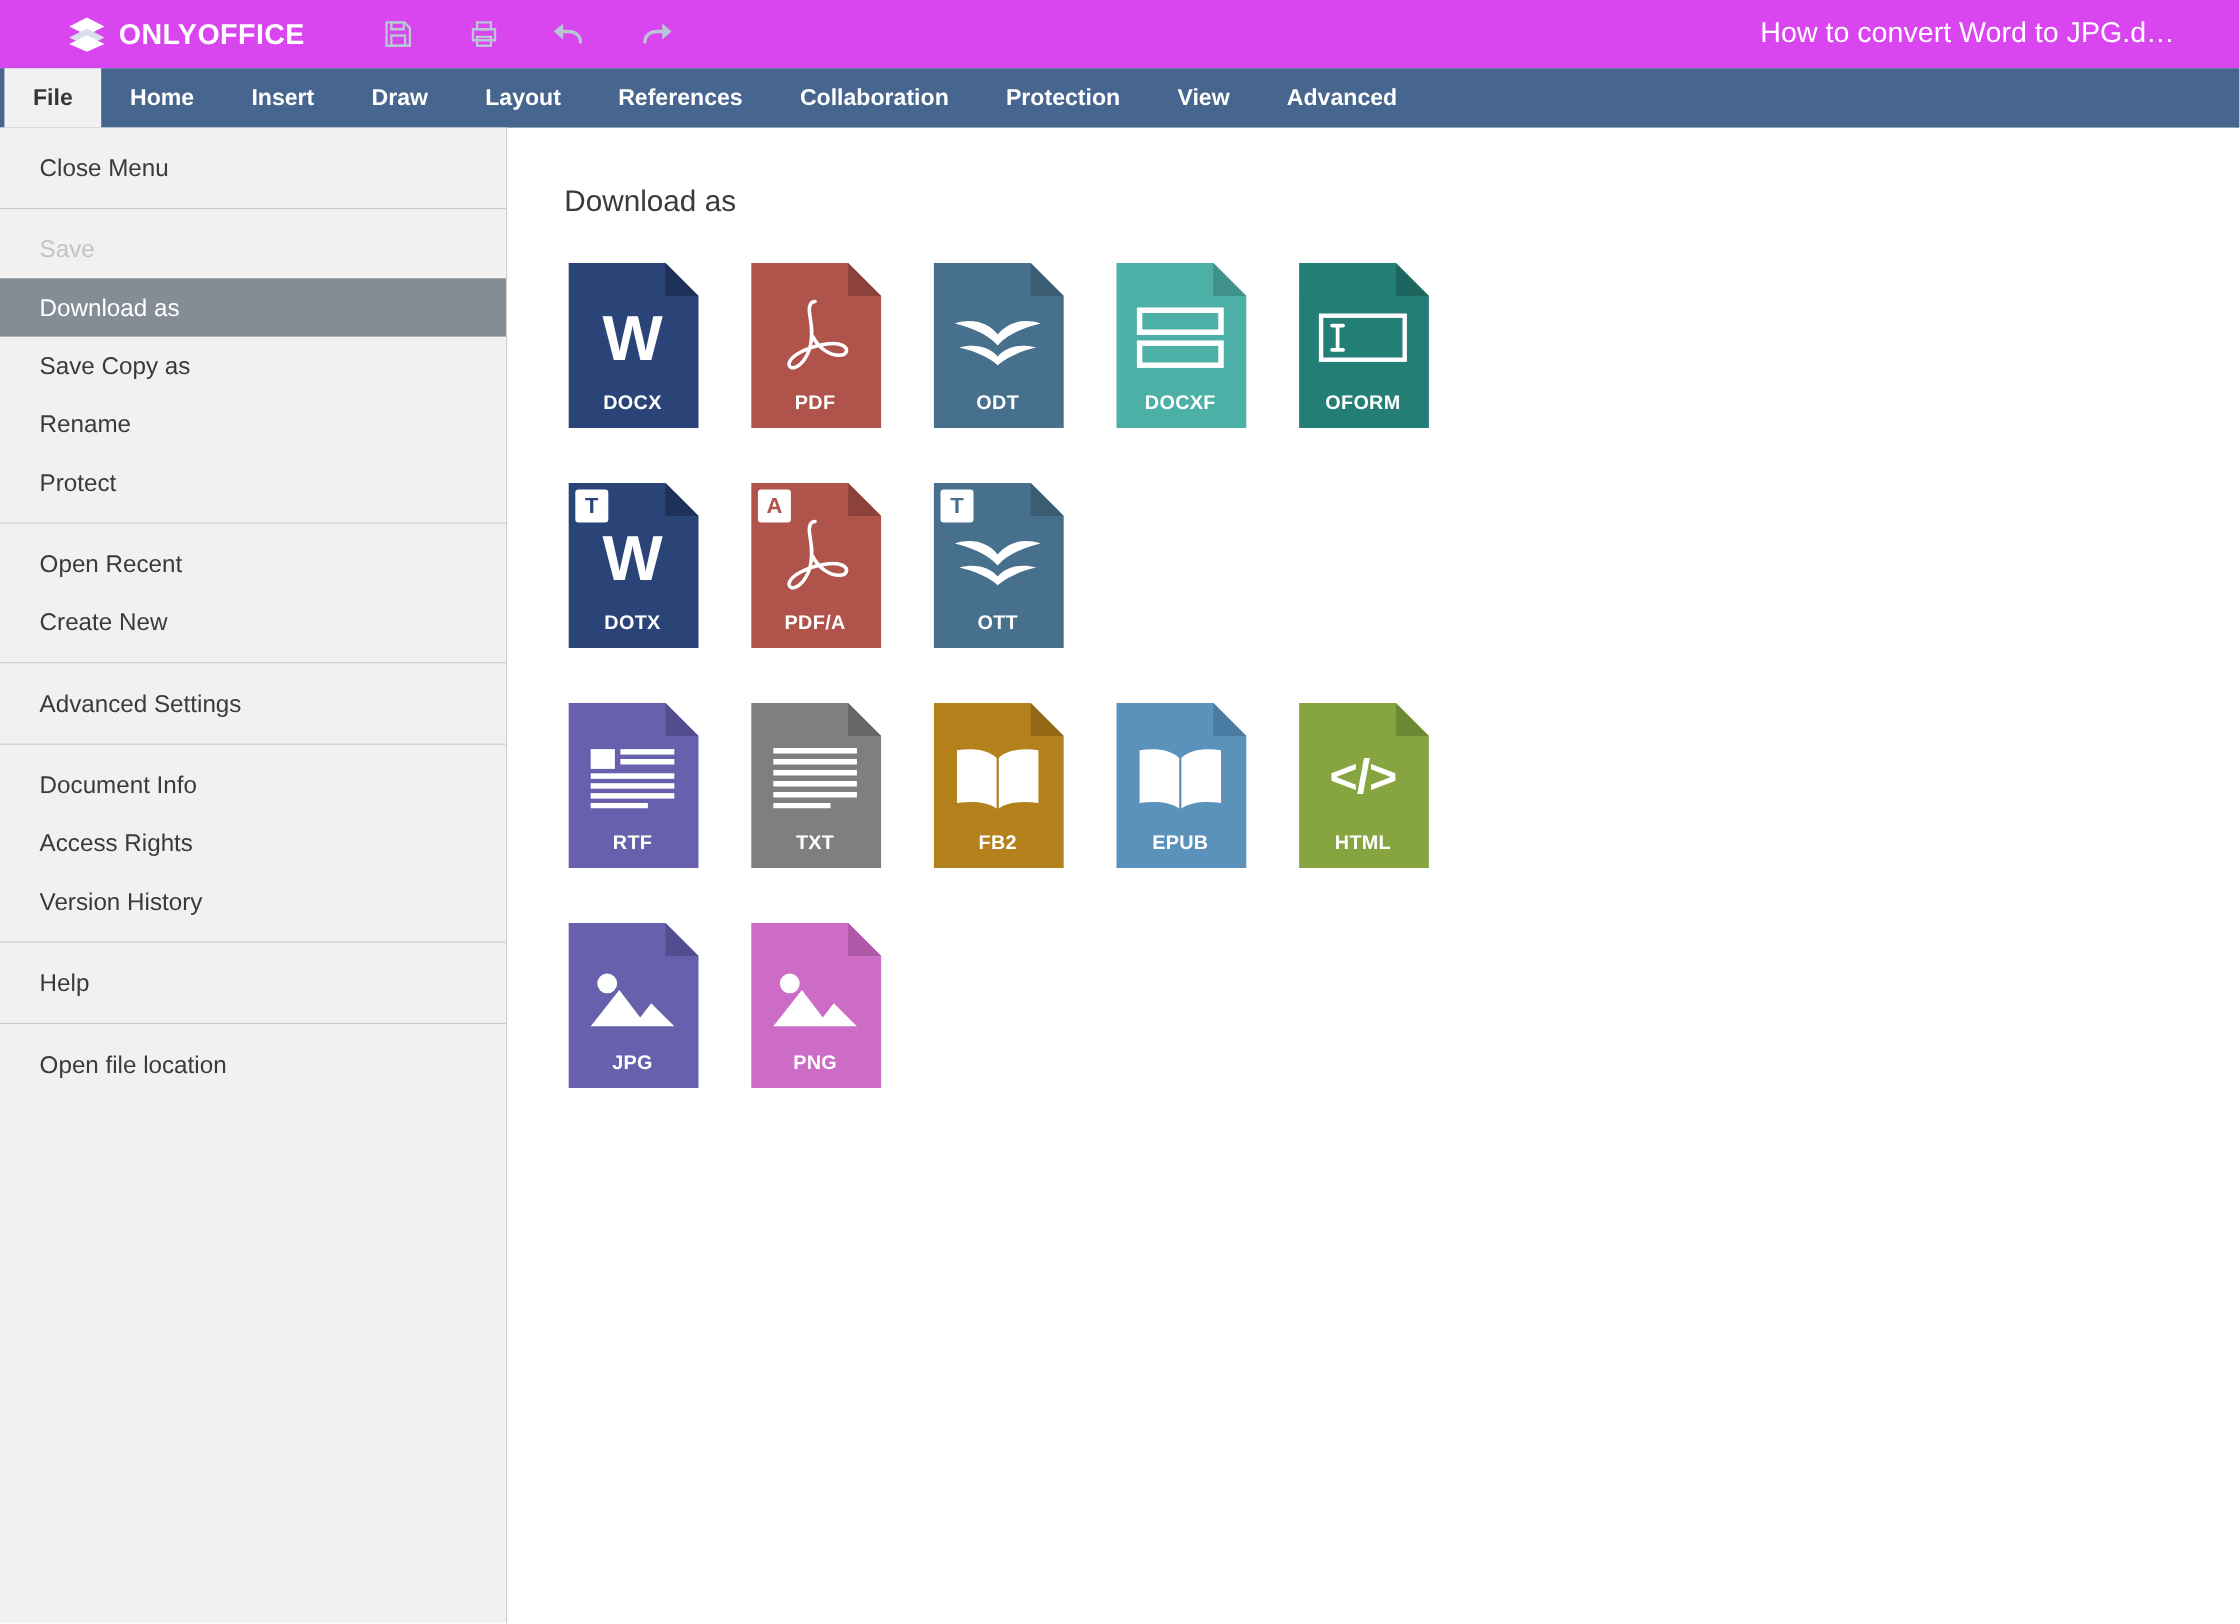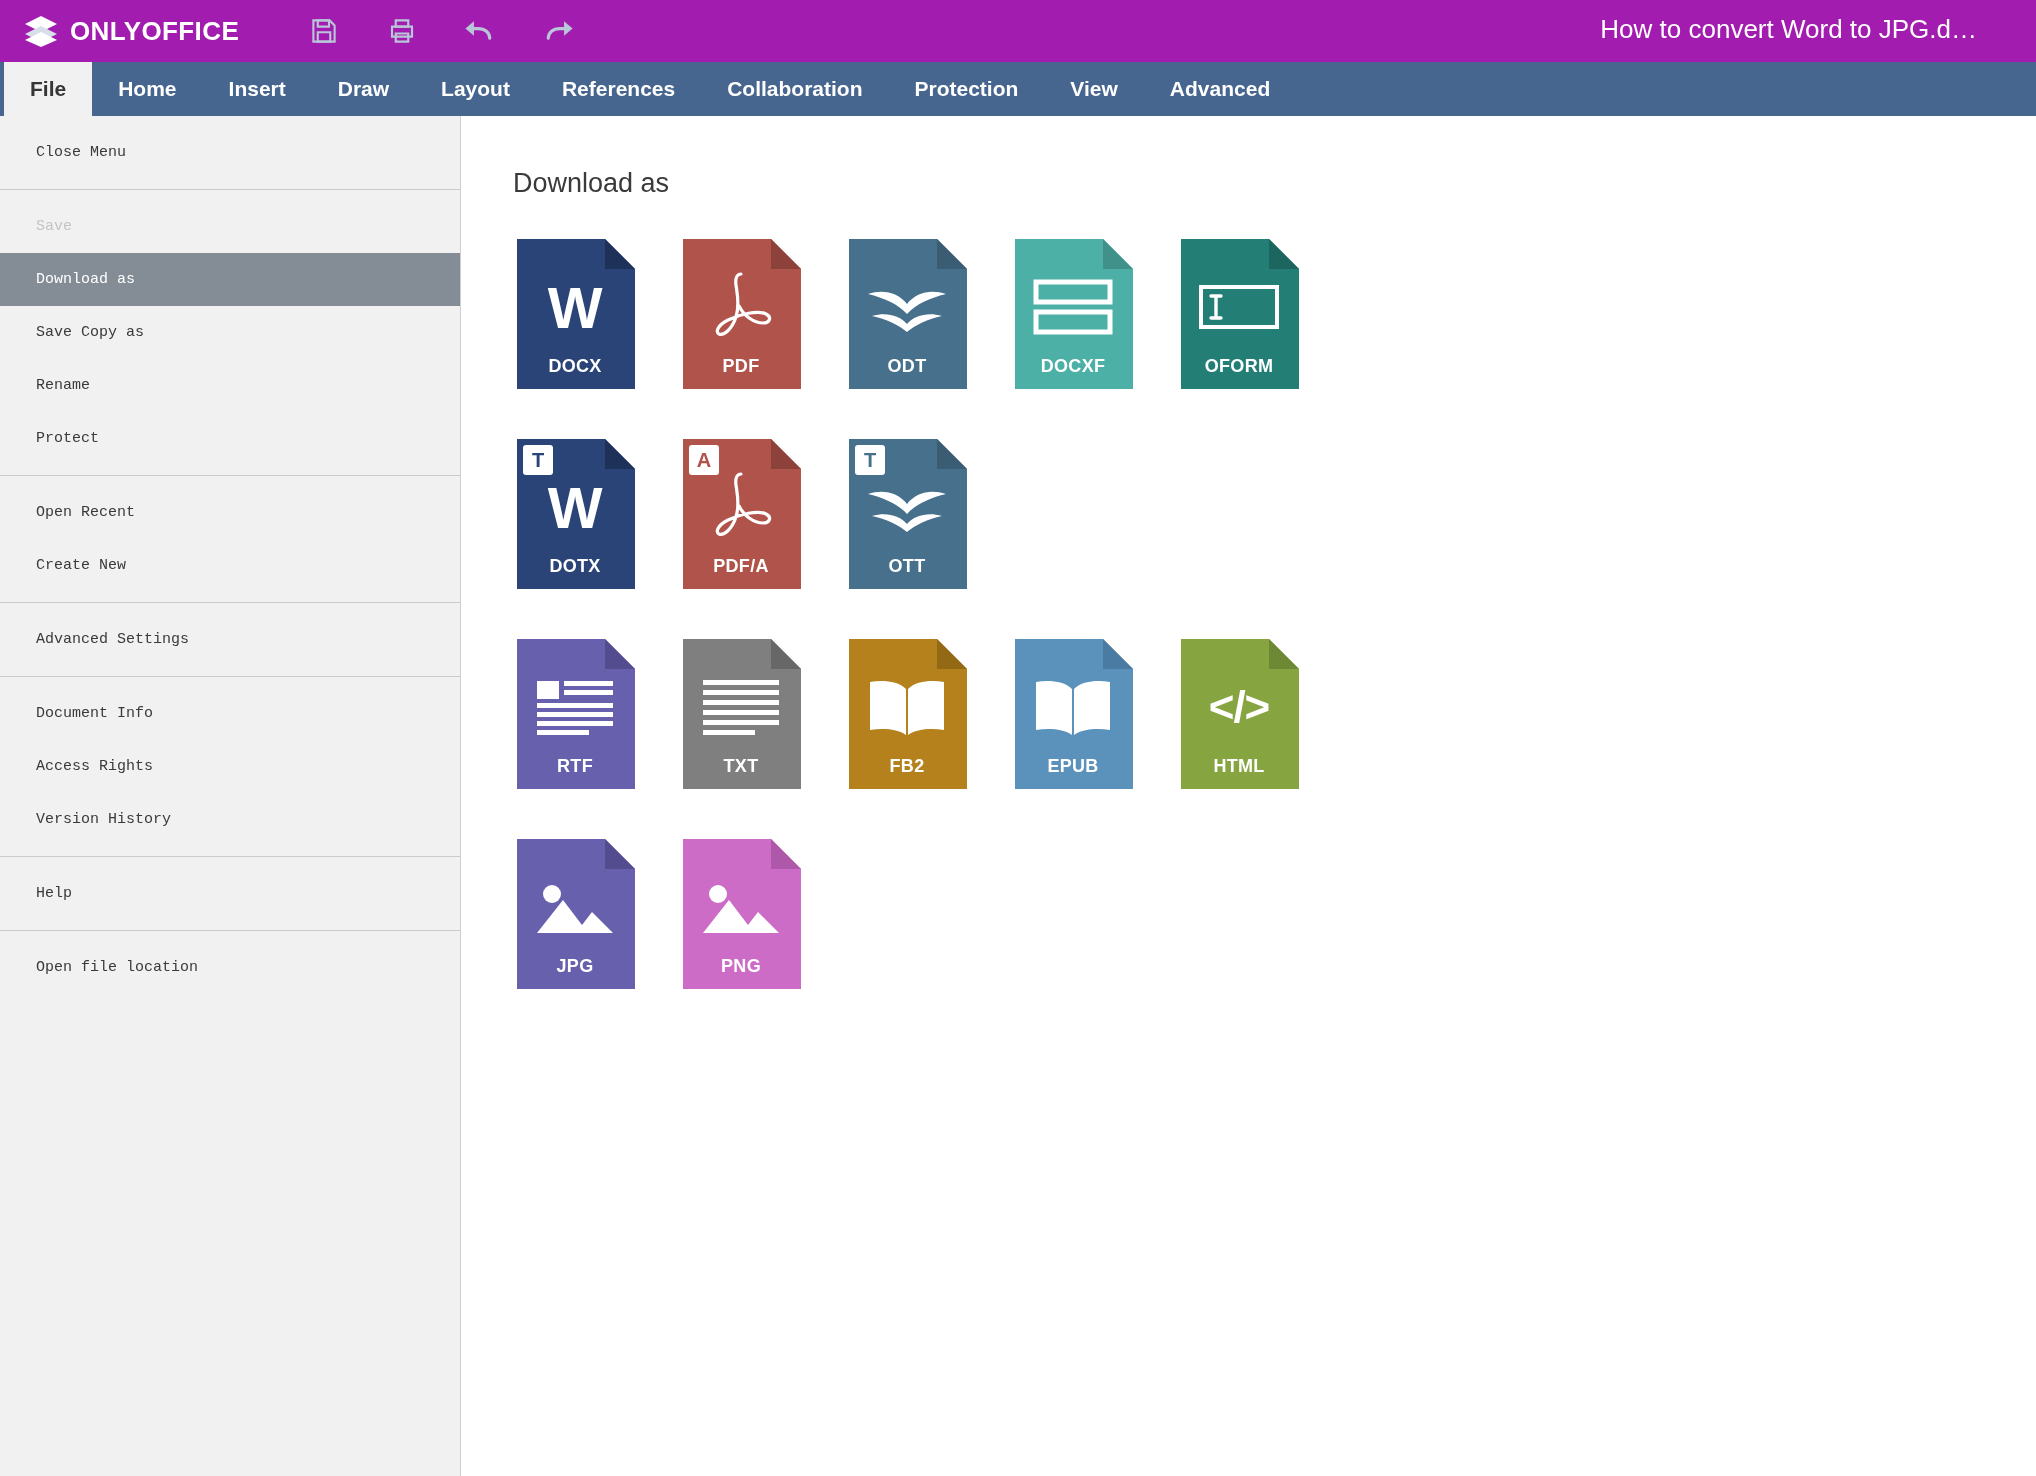--- a/index.html
+++ b/index.html
@@ -8,22 +8,23 @@
     width: 2036px; height: 1476px;
     font-family: "Liberation Sans", sans-serif;
     background: #ffffff;
     overflow: hidden;
   }
 
   
   .topbar {
     position: relative;
     height: 62px;
-    background: #a21caf;
-    display: flex;
+    background: #d946ef;
+    display: flex;
+    padding-left: 38px;
   }
   .brand {
     display: flex;
     align-items: center;
     gap: 12px;
     margin-left: 24px;
   }
   .logo-stack { width: 34px; height: 32px; position: relative; }
   .logo-stack .lsvg { display: block; }
   .brand-name {
@@ -94,25 +95,24 @@
   .menu-group {
     border-bottom: 1px solid #cbcbcb;
     padding: 10px 0;
   }
   .menu-group.last { border-bottom: none; }
   .menu-item {
     height: 53px;
     display: flex;
     align-items: center;
     padding-left: 36px;
-    font-size: 15px;
+    font-size: 22px;
     color: #3a3a3a;
     cursor: pointer;
     white-space: nowrap;
-    font-family: Liberation Mono, monospace;
   }
   .menu-item.disabled { color: #c4c4c4; cursor: default; }
   .menu-item.active {
     background: #848d95;
     color: #ffffff;
   }
 
   
   .content {
     flex: 1;

